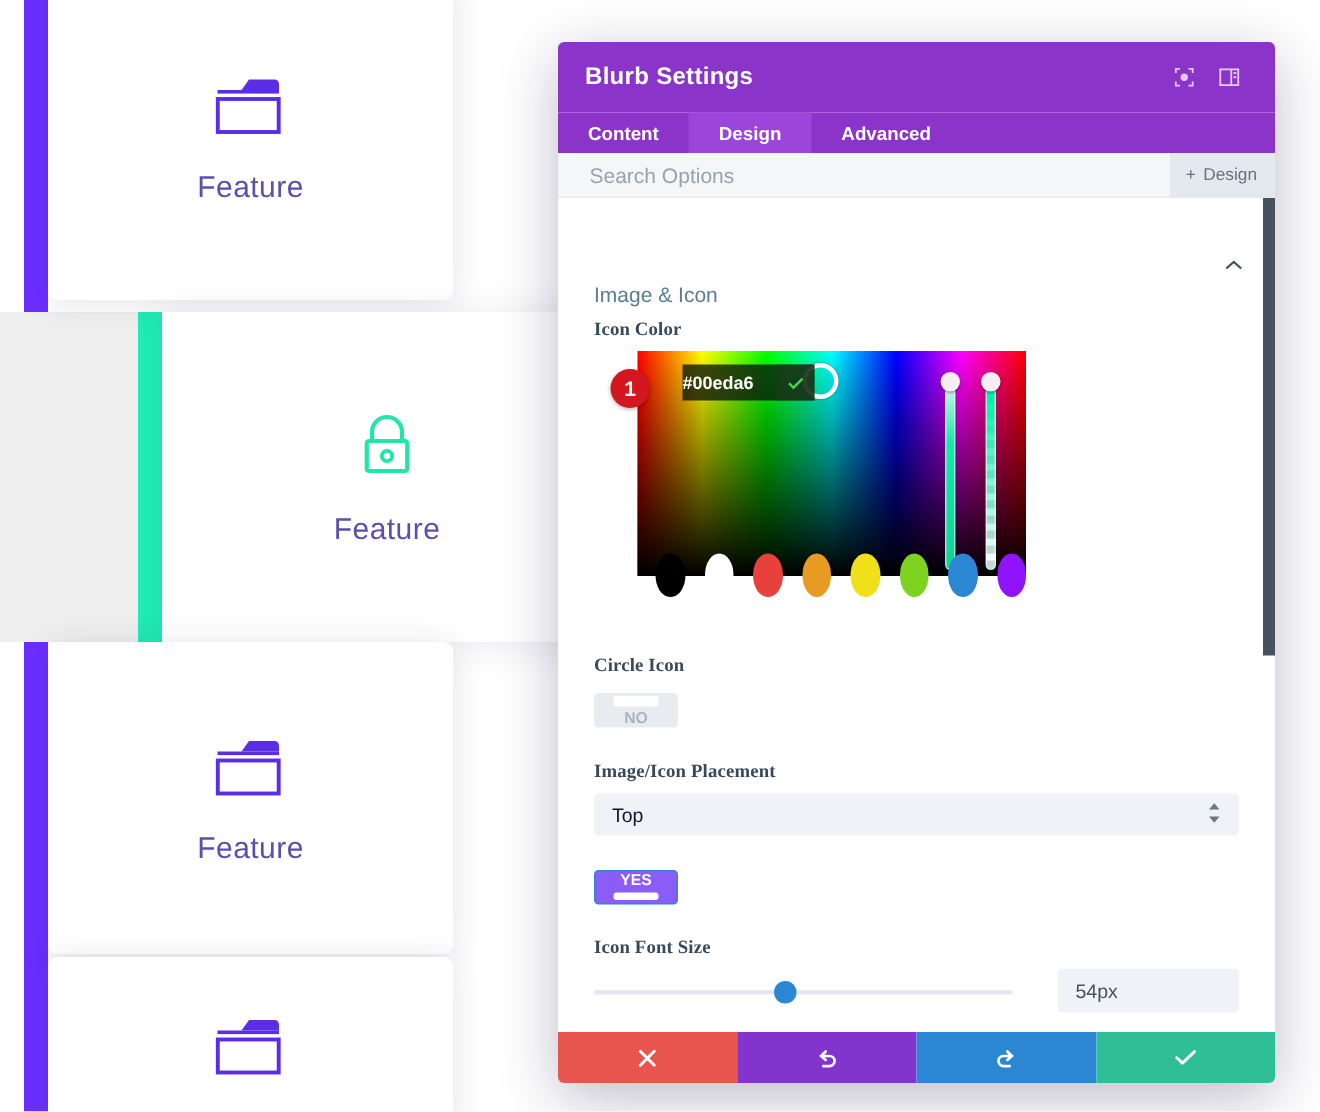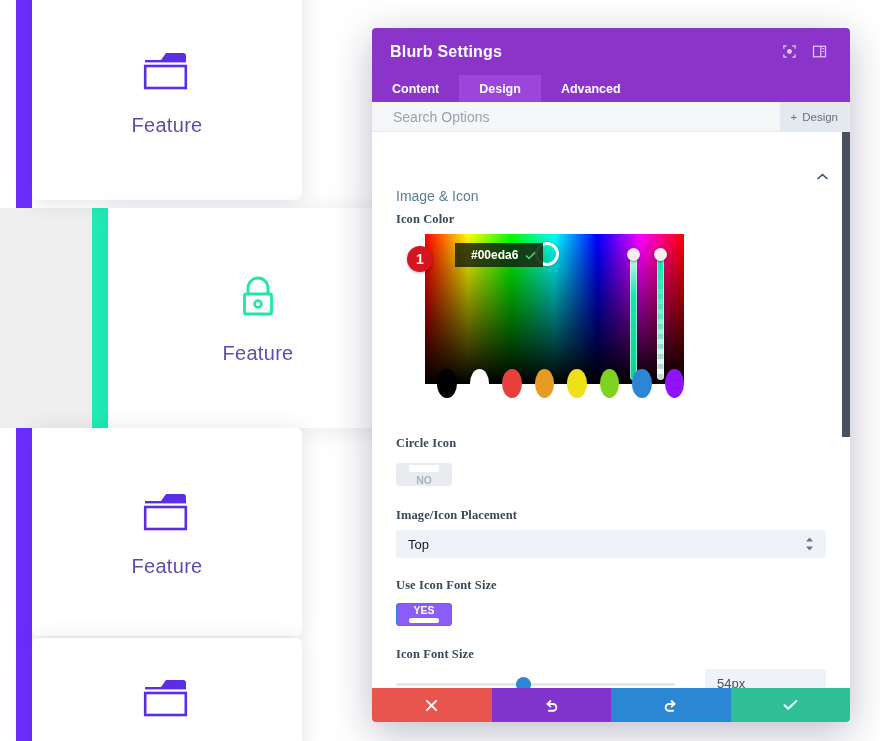--- a/index.html
+++ b/index.html
@@ -106,21 +106,21 @@
     background:#d4161f; border-radius:50%; color:#fff; font-size:14px; font-weight:bold;
     display:flex; align-items:center; justify-content:center; z-index:6;
     box-shadow:0 1px 3px rgba(0,0,0,.3);
   }
   .hex-box {
     position:absolute; left:30px; top:9px; width:88px; height:24px;
     background:rgba(12,22,12,.78); display:flex; align-items:center; z-index:5;
   }
   .hex-input {
     border:0; background:transparent; outline:none; width:63px;
-    color:#ffffff; font-size:12px; font-weight:bold; padding-left:16px;
+    color:#ffffff; font-size:12px; font-weight:bold; padding-left:0;
     font-family:"Liberation Sans", sans-serif;
   }
   .hex-ok {
     width:25px; height:24px; background:rgba(30,60,25,.55); color:#4ecf5a;
     display:flex; align-items:center; justify-content:center; font-size:12px; cursor:pointer;
   }
   .picker-cursor {
     position:absolute; left:110px; top:8px; width:24px; height:24px;
     border:3px solid #fff; border-radius:50%; z-index:4; box-shadow:0 0 2px rgba(0,0,0,.35);
   }
@@ -352,21 +352,20 @@
           <div class="arrows">
             <svg width="9" height="14" viewBox="0 0 9 14" fill="#6b7783">
               <path d="M4.5 0.5 L8 4.6 H1 Z"></path>
                 <path d="M4.5 13.5 L1 9.4 H8 Z"></path>
             </svg>
           </div>
         </div>
       </div>
 
       <div class="field" style="margin-top:20px;">
-        <div class="field-label">Use Icon Font Size</div>
         <div class="toggle on">
           <div class="txt">YES</div>
           <div class="knob"></div>
         </div>
       </div>
 
       <div class="field" style="margin-top:21px;">
         <div class="field-label">Icon Font Size</div>
         <div class="range-row">
           <div class="range">

